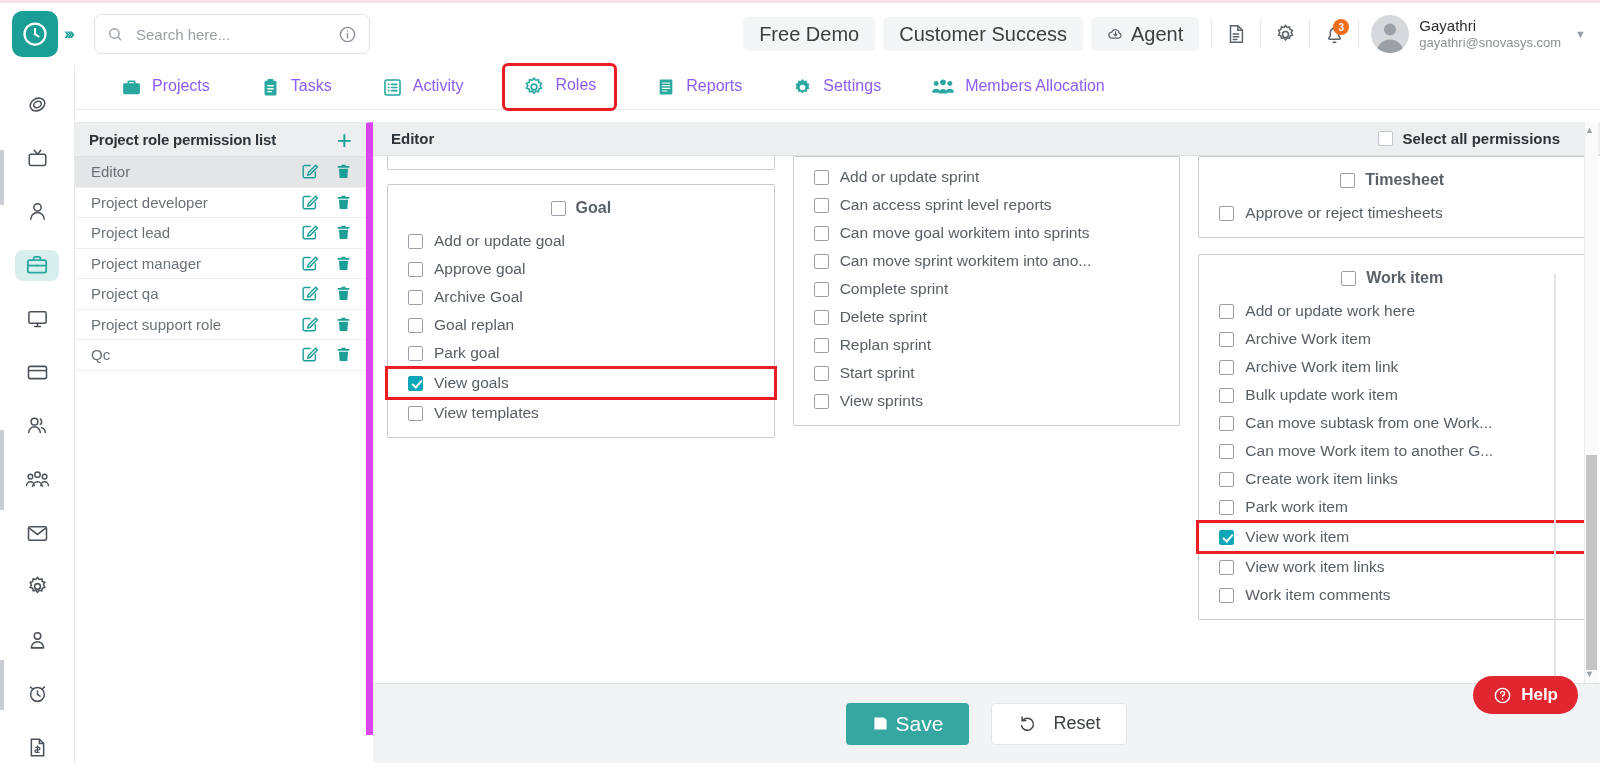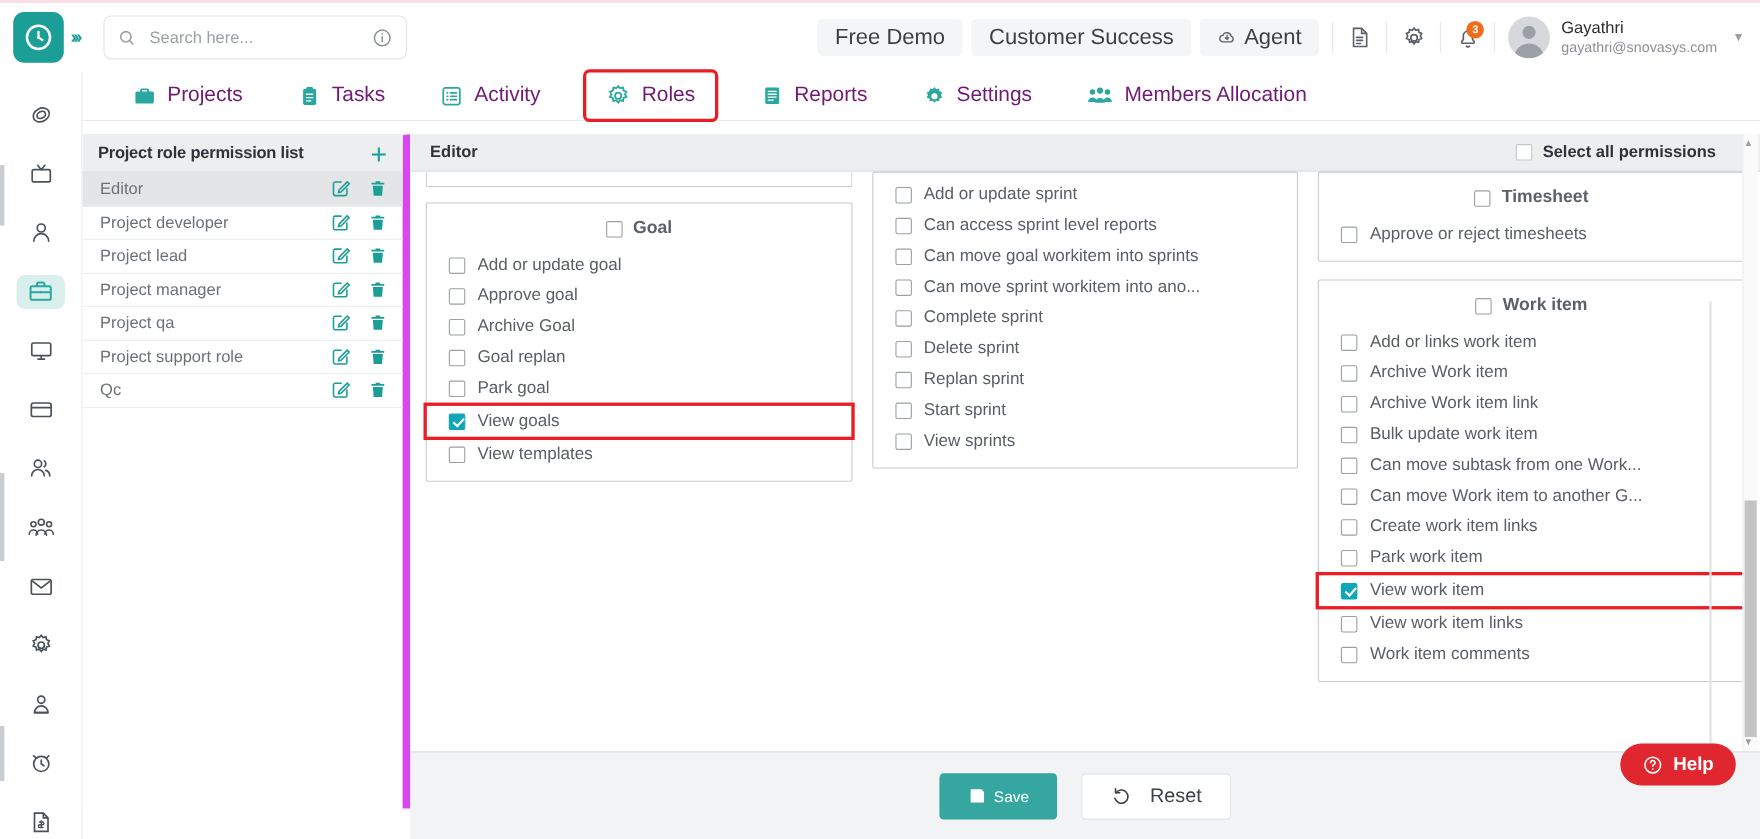--- a/index.html
+++ b/index.html
@@ -52,21 +52,21 @@
   .user-name { font-size:15px; color:#2b2b2b; }
   .user-mail { font-size:13px; color:#8b9096; }
   .caret { margin-left:14px; color:#9aa0a6; font-size:11px; cursor:pointer; }
 
   
   .navbar {
     position:absolute; left:75px; top:65px; width:1525px; height:45px;
     background:#fff; border-bottom:1px solid #e7e9ec; display:flex; align-items:center;
     padding-left: 38px; gap: 34px;
   }
-  .navtab { display:flex; align-items:center; gap:10px; font-size:19px; color:#701a75; cursor:pointer; padding: 4px 8px; position:relative; }
+  .navtab { display:flex; align-items:flex-start; gap:10px; font-size:16px; color:#8b5cf6; cursor:pointer; padding: 4px 8px; position:relative; }
   .navtab.highlight { outline: 3px solid #ec1c24; border-radius:3px; padding: 10px 18px; }
 
   
   .rail {
     position:absolute; left:0; top:65px; width:75px; height:698px; background:#fff;
     border-right:1px solid #e7e9ec; display:flex; flex-direction:column; align-items:center;
     padding-top: 24px; gap: 22px;
   }
   .rail-item { width:44px; height:40px; display:flex; align-items:center; justify-content:center; border-radius:8px; cursor:pointer; }
   .rail-item.active { background:#d9efed; }
@@ -125,21 +125,21 @@
   
   .card-cut { border:1px solid #c7cace; border-top:none; height:14px; border-radius:0 0 2px 2px; margin-bottom:14px; }
 
   
   .footer {
     position:absolute; left:373px; top:683px; width:1227px; height:80px;
     background:#f2f3f5; border-top:1px solid #dcdfe3; display:flex; align-items:center; justify-content:center; gap:22px;
   }
   .btn-save {
     background:#36a6a0; color:#fff; border:none; border-radius:4px; height:42px; padding:0 26px;
-    font-size:14px; display:flex; align-items:center; gap:7px; cursor:pointer;
+    font-size:21px; display:flex; align-items:center; gap:7px; cursor:pointer;
     font-family:"Liberation Sans", sans-serif;
   }
   .btn-reset {
     background:#fff; color:#3c4043; border:1px solid #e2e4e8; border-radius:4px; height:42px; padding:0 26px;
     font-size:18px; display:flex; align-items:center; gap:16px; cursor:pointer;
     font-family:"Liberation Sans", sans-serif;
   }
   .help-btn {
     position:absolute; right:22px; top:676px; background:#e0262f; color:#fff;
     border-radius:22px; height:38px; padding:0 20px; display:flex; align-items:center; gap:9px;
@@ -705,21 +705,21 @@
               <span class="perm-label">Approve or reject timesheets</span>
             </div>
           </div>
           <div class="card">
             <div class="card-title">
               <span class="cb"></span>
               <span>Work item</span>
             </div>
             <div class="perm">
               <span class="cb"></span>
-              <span class="perm-label">Add or links work item</span>
+              <span class="perm-label">Add or update work here</span>
             </div>
             <div class="perm">
               <span class="cb"></span>
               <span class="perm-label">Archive Work item</span>
             </div>
             <div class="perm">
               <span class="cb"></span>
               <span class="perm-label">Archive Work item link</span>
             </div>
             <div class="perm">

